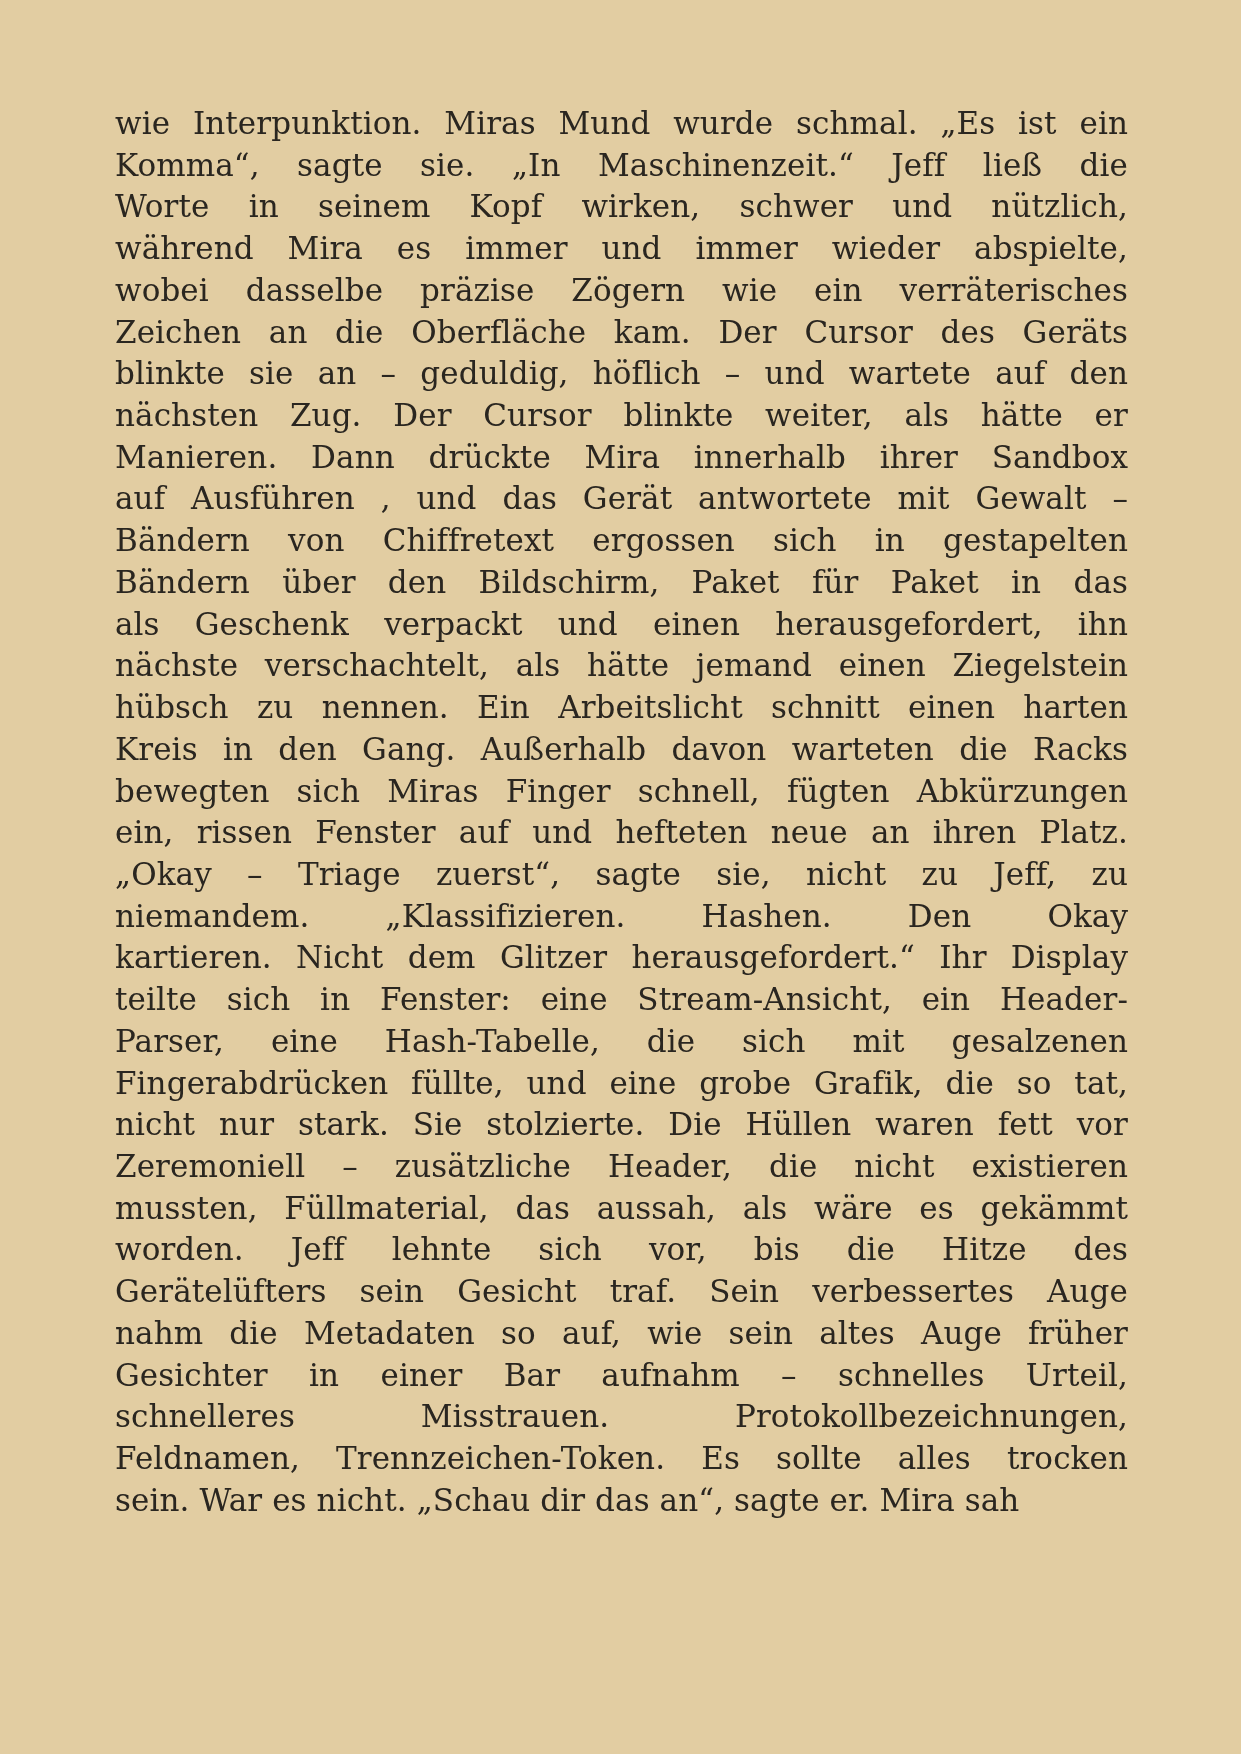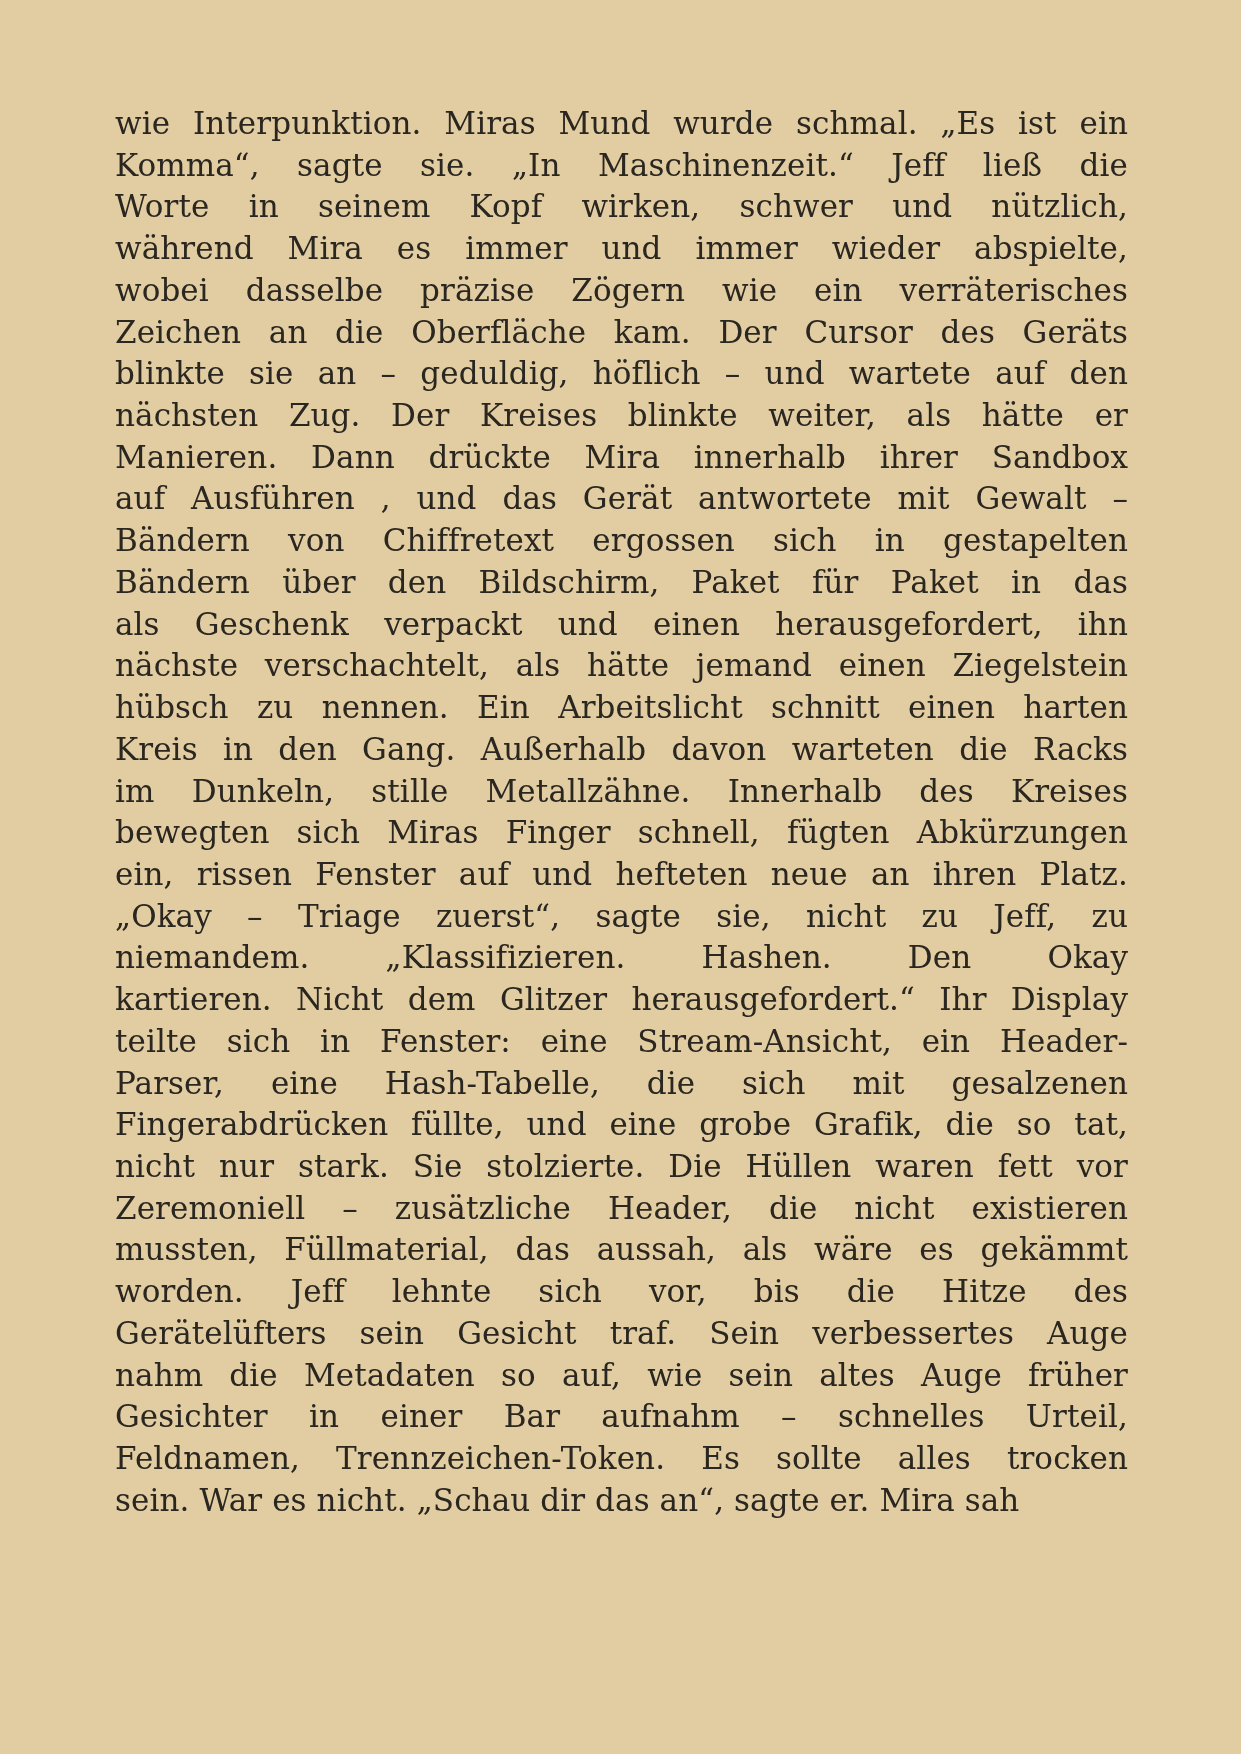--- a/index.html
+++ b/index.html
@@ -48,41 +48,41 @@
 
 <div class="book-page">
   <div class="text-block">
     <div class="line">wie Interpunktion. Miras Mund wurde schmal. „Es ist ein</div>
     <div class="line">Komma“, sagte sie. „In Maschinenzeit.“ Jeff ließ die</div>
     <div class="line">Worte in seinem Kopf wirken, schwer und nützlich,</div>
     <div class="line">während Mira es immer und immer wieder abspielte,</div>
     <div class="line">wobei dasselbe präzise Zögern wie ein verräterisches</div>
     <div class="line">Zeichen an die Oberfläche kam. Der Cursor des Geräts</div>
     <div class="line">blinkte sie an – geduldig, höflich – und wartete auf den</div>
-    <div class="line">nächsten Zug. Der Kreises blinkte weiter, als hätte er</div>
+    <div class="line">nächsten Zug. Der Cursor blinkte weiter, als hätte er</div>
     <div class="line">Manieren. Dann drückte Mira innerhalb ihrer Sandbox</div>
     <div class="line">auf Ausführen , und das Gerät antwortete mit Gewalt –</div>
     <div class="line">Bändern von Chiffretext ergossen sich in gestapelten</div>
     <div class="line">Bändern über den Bildschirm, Paket für Paket in das</div>
     <div class="line">als Geschenk verpackt und einen herausgefordert, ihn</div>
     <div class="line">nächste verschachtelt, als hätte jemand einen Ziegelstein</div>
     <div class="line">hübsch zu nennen. Ein Arbeitslicht schnitt einen harten</div>
     <div class="line">Kreis in den Gang. Außerhalb davon warteten die Racks</div>
-    <div class="line">im Dunkeln, stille Metallzähne. Innerhalb des Kreises</div>
     <div class="line">bewegten sich Miras Finger schnell, fügten Abkürzungen</div>
     <div class="line">ein, rissen Fenster auf und hefteten neue an ihren Platz.</div>
     <div class="line">„Okay – Triage zuerst“, sagte sie, nicht zu Jeff, zu</div>
     <div class="line">niemandem. „Klassifizieren. Hashen. Den Okay</div>
     <div class="line">kartieren. Nicht dem Glitzer herausgefordert.“ Ihr Display</div>
     <div class="line">teilte sich in Fenster: eine Stream-Ansicht, ein Header-</div>
     <div class="line">Parser, eine Hash-Tabelle, die sich mit gesalzenen</div>
     <div class="line">Fingerabdrücken füllte, und eine grobe Grafik, die so tat,</div>
     <div class="line">nicht nur stark. Sie stolzierte. Die Hüllen waren fett vor</div>
     <div class="line">Zeremoniell – zusätzliche Header, die nicht existieren</div>
     <div class="line">mussten, Füllmaterial, das aussah, als wäre es gekämmt</div>
     <div class="line">worden. Jeff lehnte sich vor, bis die Hitze des</div>
     <div class="line">Gerätelüfters sein Gesicht traf. Sein verbessertes Auge</div>
     <div class="line">nahm die Metadaten so auf, wie sein altes Auge früher</div>
     <div class="line">Gesichter in einer Bar aufnahm – schnelles Urteil,</div>
+    <div class="line">schnelleres Misstrauen. Protokollbezeichnungen,</div>
     <div class="line">Feldnamen, Trennzeichen-Token. Es sollte alles trocken</div>
     <div class="line last">sein. War es nicht. „Schau dir das an“, sagte er. Mira sah</div>
   </div>
 </div>
 
 </body></html>

